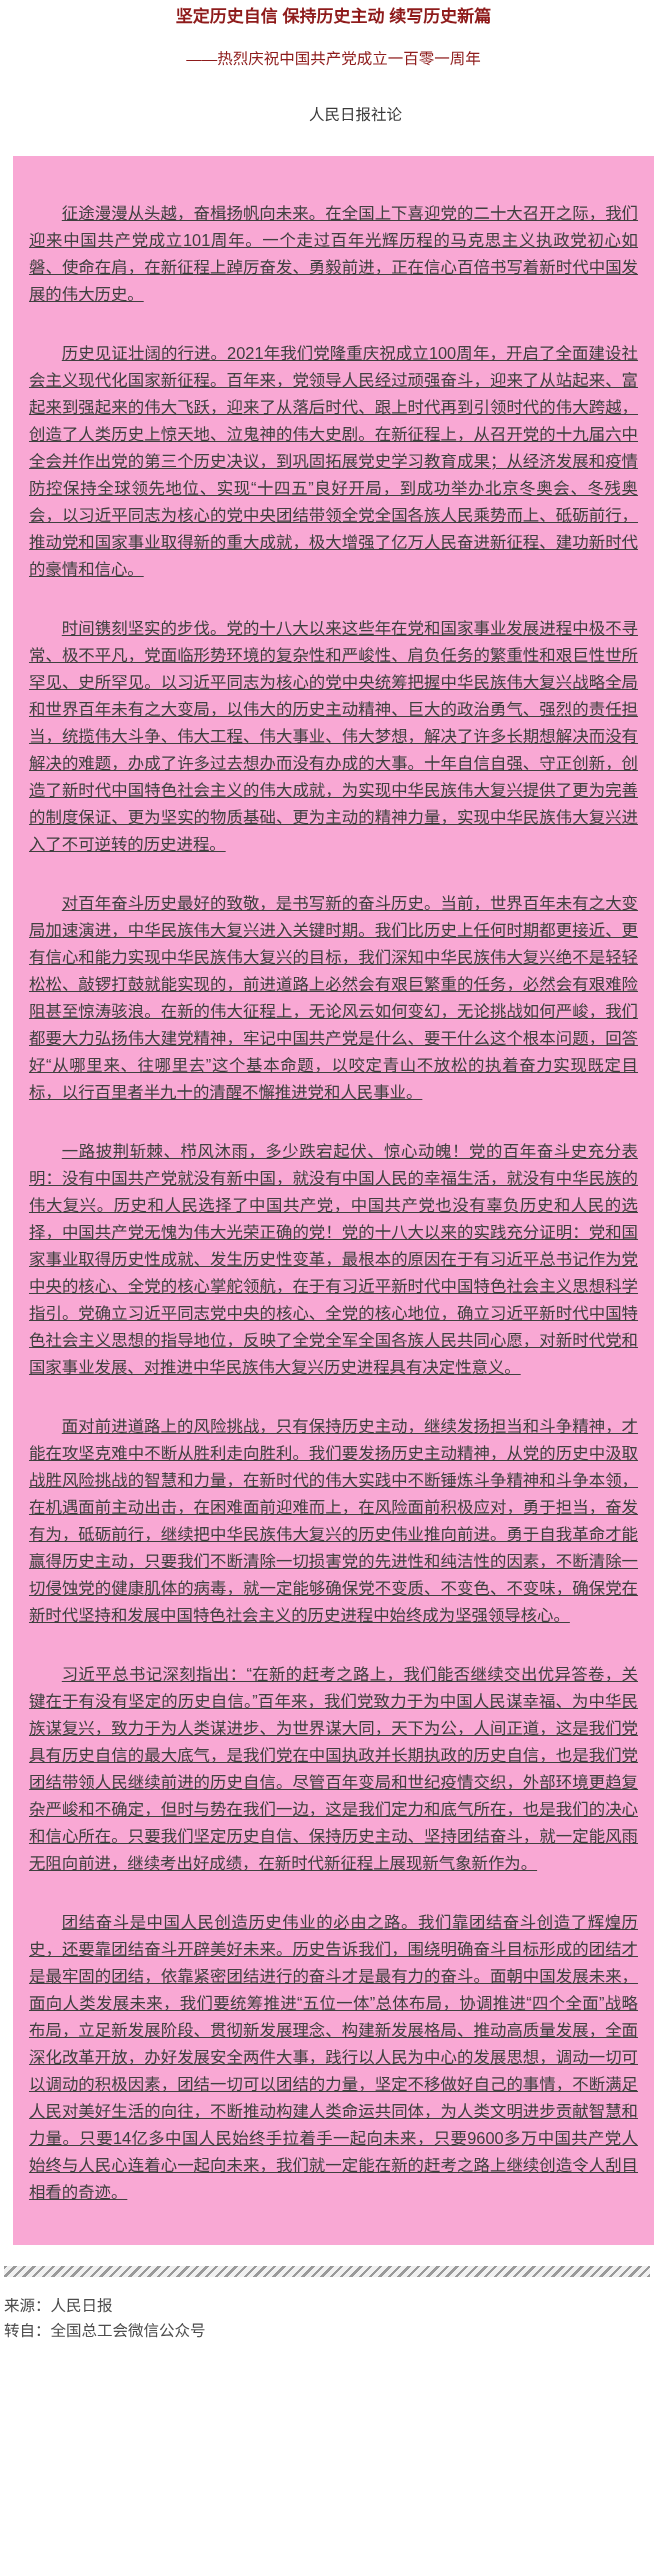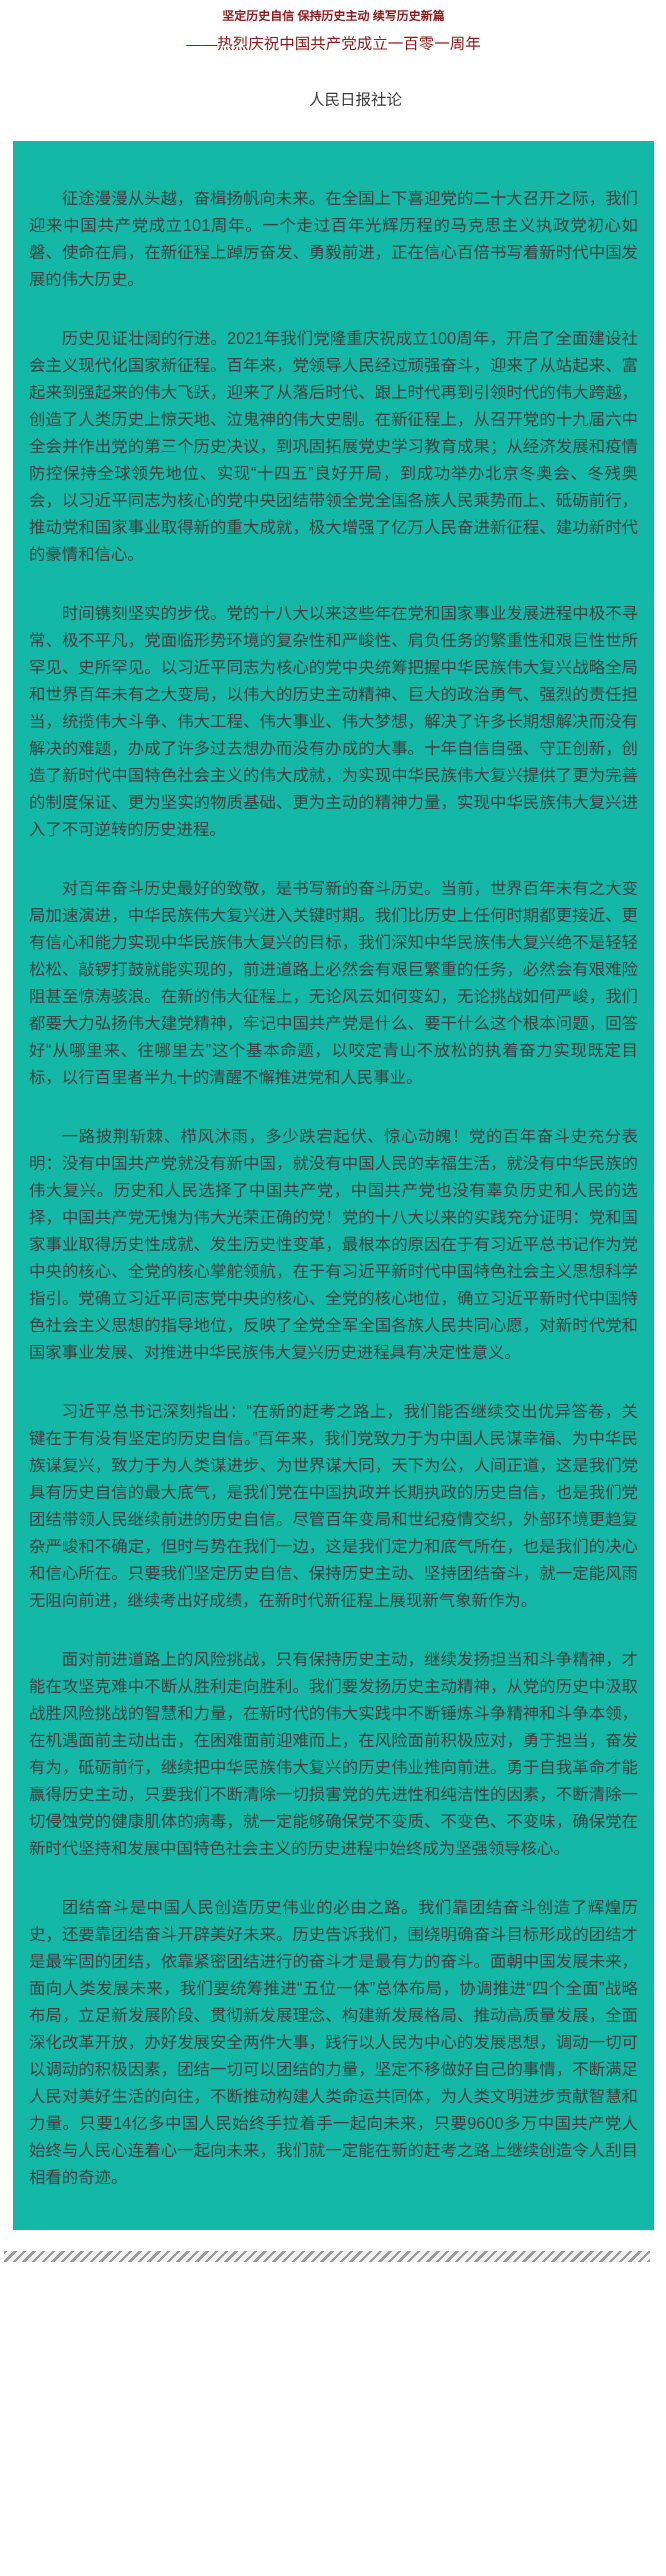--- a/index.html
+++ b/index.html
@@ -8,45 +8,46 @@
     background: #ffffff;
     font-family: "Liberation Sans", "DejaVu Sans", sans-serif;
     color: #404040;
   }
   .page { width: 667px; padding-bottom: 5.8px; }
 
   
   .header { text-align: center; padding-top: 4.8px; }
   .title {
     margin: 0;
-    font-size: 12px;
+    font-size: 17px;
     line-height: 23px;
     font-weight: bold;
     color: #8e1b1b;
   }
   .subtitle {
-    margin: 5px 0 0 0;
+    margin: 20px 0 0 0;
     font-size: 15.5px;
     line-height: 21px;
     font-weight: normal;
     color: #8e1b1b;
   }
   .byline {
     margin: 35px 0 0 0;
     font-size: 15.5px;
     line-height: 21px;
     color: #3a3a3a;
     padding-left: 44px;
   }
 
   
   .panel {
     margin: 31px 12.6px 0 12.6px;
-    background: #14b8a6;
+    background: #f9a8d4;
     padding: 44px 16.4px 39px 16.4px;
+    text-decoration: underline;
   }
   .panel p {
     margin: 0 0 32px 0;
     font-size: 16.4px;
     line-height: 27px;
     text-align: justify;
     text-indent: 2em;
     color: #404040;
     word-break: break-all;
   }
@@ -77,22 +78,26 @@
     <h2 class="subtitle">——热烈庆祝中国共产党成立一百零一周年</h2>
     <div class="byline">人民日报社论</div>
   </div>
 
   <div class="panel">
       <p>征途漫漫从头越，奋楫扬帆向未来。在全国上下喜迎党的二十大召开之际，我们迎来中国共产党成立101周年。一个走过百年光辉历程的马克思主义执政党初心如磐、使命在肩，在新征程上踔厉奋发、勇毅前进，正在信心百倍书写着新时代中国发展的伟大历史。</p>
       <p>历史见证壮阔的行进。2021年我们党隆重庆祝成立100周年，开启了全面建设社会主义现代化国家新征程。百年来，党领导人民经过顽强奋斗，迎来了从站起来、富起来到强起来的伟大飞跃，迎来了从落后时代、跟上时代再到引领时代的伟大跨越，创造了人类历史上惊天地、泣鬼神的伟大史剧。在新征程上，从召开党的十九届六中全会并作出党的第三个历史决议，到巩固拓展党史学习教育成果；从经济发展和疫情防控保持全球领先地位、实现“十四五”良好开局，到成功举办北京冬奥会、冬残奥会，以习近平同志为核心的党中央团结带领全党全国各族人民乘势而上、砥砺前行，推动党和国家事业取得新的重大成就，极大增强了亿万人民奋进新征程、建功新时代的豪情和信心。</p>
       <p>时间镌刻坚实的步伐。党的十八大以来这些年在党和国家事业发展进程中极不寻常、极不平凡，党面临形势环境的复杂性和严峻性、肩负任务的繁重性和艰巨性世所罕见、史所罕见。以习近平同志为核心的党中央统筹把握中华民族伟大复兴战略全局和世界百年未有之大变局，以伟大的历史主动精神、巨大的政治勇气、强烈的责任担当，统揽伟大斗争、伟大工程、伟大事业、伟大梦想，解决了许多长期想解决而没有解决的难题，办成了许多过去想办而没有办成的大事。十年自信自强、守正创新，创造了新时代中国特色社会主义的伟大成就，为实现中华民族伟大复兴提供了更为完善的制度保证、更为坚实的物质基础、更为主动的精神力量，实现中华民族伟大复兴进入了不可逆转的历史进程。</p>
       <p>对百年奋斗历史最好的致敬，是书写新的奋斗历史。当前，世界百年未有之大变局加速演进，中华民族伟大复兴进入关键时期。我们比历史上任何时期都更接近、更有信心和能力实现中华民族伟大复兴的目标，我们深知中华民族伟大复兴绝不是轻轻松松、敲锣打鼓就能实现的，前进道路上必然会有艰巨繁重的任务，必然会有艰难险阻甚至惊涛骇浪。在新的伟大征程上，无论风云如何变幻，无论挑战如何严峻，我们都要大力弘扬伟大建党精神，牢记中国共产党是什么、要干什么这个根本问题，回答好“从哪里来、往哪里去”这个基本命题，以咬定青山不放松的执着奋力实现既定目标，以行百里者半九十的清醒不懈推进党和人民事业。</p>
       <p>一路披荆斩棘、栉风沐雨，多少跌宕起伏、惊心动魄！党的百年奋斗史充分表明：没有中国共产党就没有新中国，就没有中国人民的幸福生活，就没有中华民族的伟大复兴。历史和人民选择了中国共产党，中国共产党也没有辜负历史和人民的选择，中国共产党无愧为伟大光荣正确的党！党的十八大以来的实践充分证明：党和国家事业取得历史性成就、发生历史性变革，最根本的原因在于有习近平总书记作为党中央的核心、全党的核心掌舵领航，在于有习近平新时代中国特色社会主义思想科学指引。党确立习近平同志党中央的核心、全党的核心地位，确立习近平新时代中国特色社会主义思想的指导地位，反映了全党全军全国各族人民共同心愿，对新时代党和国家事业发展、对推进中华民族伟大复兴历史进程具有决定性意义。</p>
+      <p>面对前进道路上的风险挑战，只有保持历史主动，继续发扬担当和斗争精神，才能在攻坚克难中不断从胜利走向胜利。我们要发扬历史主动精神，从党的历史中汲取战胜风险挑战的智慧和力量，在新时代的伟大实践中不断锤炼斗争精神和斗争本领，在机遇面前主动出击，在困难面前迎难而上，在风险面前积极应对，勇于担当，奋发有为，砥砺前行，继续把中华民族伟大复兴的历史伟业推向前进。勇于自我革命才能赢得历史主动，只要我们不断清除一切损害党的先进性和纯洁性的因素，不断清除一切侵蚀党的健康肌体的病毒，就一定能够确保党不变质、不变色、不变味，确保党在新时代坚持和发展中国特色社会主义的历史进程中始终成为坚强领导核心。</p>
       <p>习近平总书记深刻指出：“在新的赶考之路上，我们能否继续交出优异答卷，关键在于有没有坚定的历史自信。”百年来，我们党致力于为中国人民谋幸福、为中华民族谋复兴，致力于为人类谋进步、为世界谋大同，天下为公，人间正道，这是我们党具有历史自信的最大底气，是我们党在中国执政并长期执政的历史自信，也是我们党团结带领人民继续前进的历史自信。尽管百年变局和世纪疫情交织，外部环境更趋复杂严峻和不确定，但时与势在我们一边，这是我们定力和底气所在，也是我们的决心和信心所在。只要我们坚定历史自信、保持历史主动、坚持团结奋斗，就一定能风雨无阻向前进，继续考出好成绩，在新时代新征程上展现新气象新作为。</p>
-      <p>面对前进道路上的风险挑战，只有保持历史主动，继续发扬担当和斗争精神，才能在攻坚克难中不断从胜利走向胜利。我们要发扬历史主动精神，从党的历史中汲取战胜风险挑战的智慧和力量，在新时代的伟大实践中不断锤炼斗争精神和斗争本领，在机遇面前主动出击，在困难面前迎难而上，在风险面前积极应对，勇于担当，奋发有为，砥砺前行，继续把中华民族伟大复兴的历史伟业推向前进。勇于自我革命才能赢得历史主动，只要我们不断清除一切损害党的先进性和纯洁性的因素，不断清除一切侵蚀党的健康肌体的病毒，就一定能够确保党不变质、不变色、不变味，确保党在新时代坚持和发展中国特色社会主义的历史进程中始终成为坚强领导核心。</p>
       <p>团结奋斗是中国人民创造历史伟业的必由之路。我们靠团结奋斗创造了辉煌历史，还要靠团结奋斗开辟美好未来。历史告诉我们，围绕明确奋斗目标形成的团结才是最牢固的团结，依靠紧密团结进行的奋斗才是最有力的奋斗。面朝中国发展未来，面向人类发展未来，我们要统筹推进“五位一体”总体布局，协调推进“四个全面”战略布局，立足新发展阶段、贯彻新发展理念、构建新发展格局、推动高质量发展，全面深化改革开放，办好发展安全两件大事，践行以人民为中心的发展思想，调动一切可以调动的积极因素，团结一切可以团结的力量，坚定不移做好自己的事情，不断满足人民对美好生活的向往，不断推动构建人类命运共同体，为人类文明进步贡献智慧和力量。只要14亿多中国人民始终手拉着手一起向未来，只要9600多万中国共产党人始终与人民心连着心一起向未来，我们就一定能在新的赶考之路上继续创造令人刮目相看的奇迹。</p>
     </div>
 
   <div class="divider"></div>
 
+  <div class="footer">
+    <div class="src-line">来源：人民日报</div>
+    <div class="src-line">转自：全国总工会微信公众号</div>
+  </div>
 
 </div>
 
 
 </body></html>

